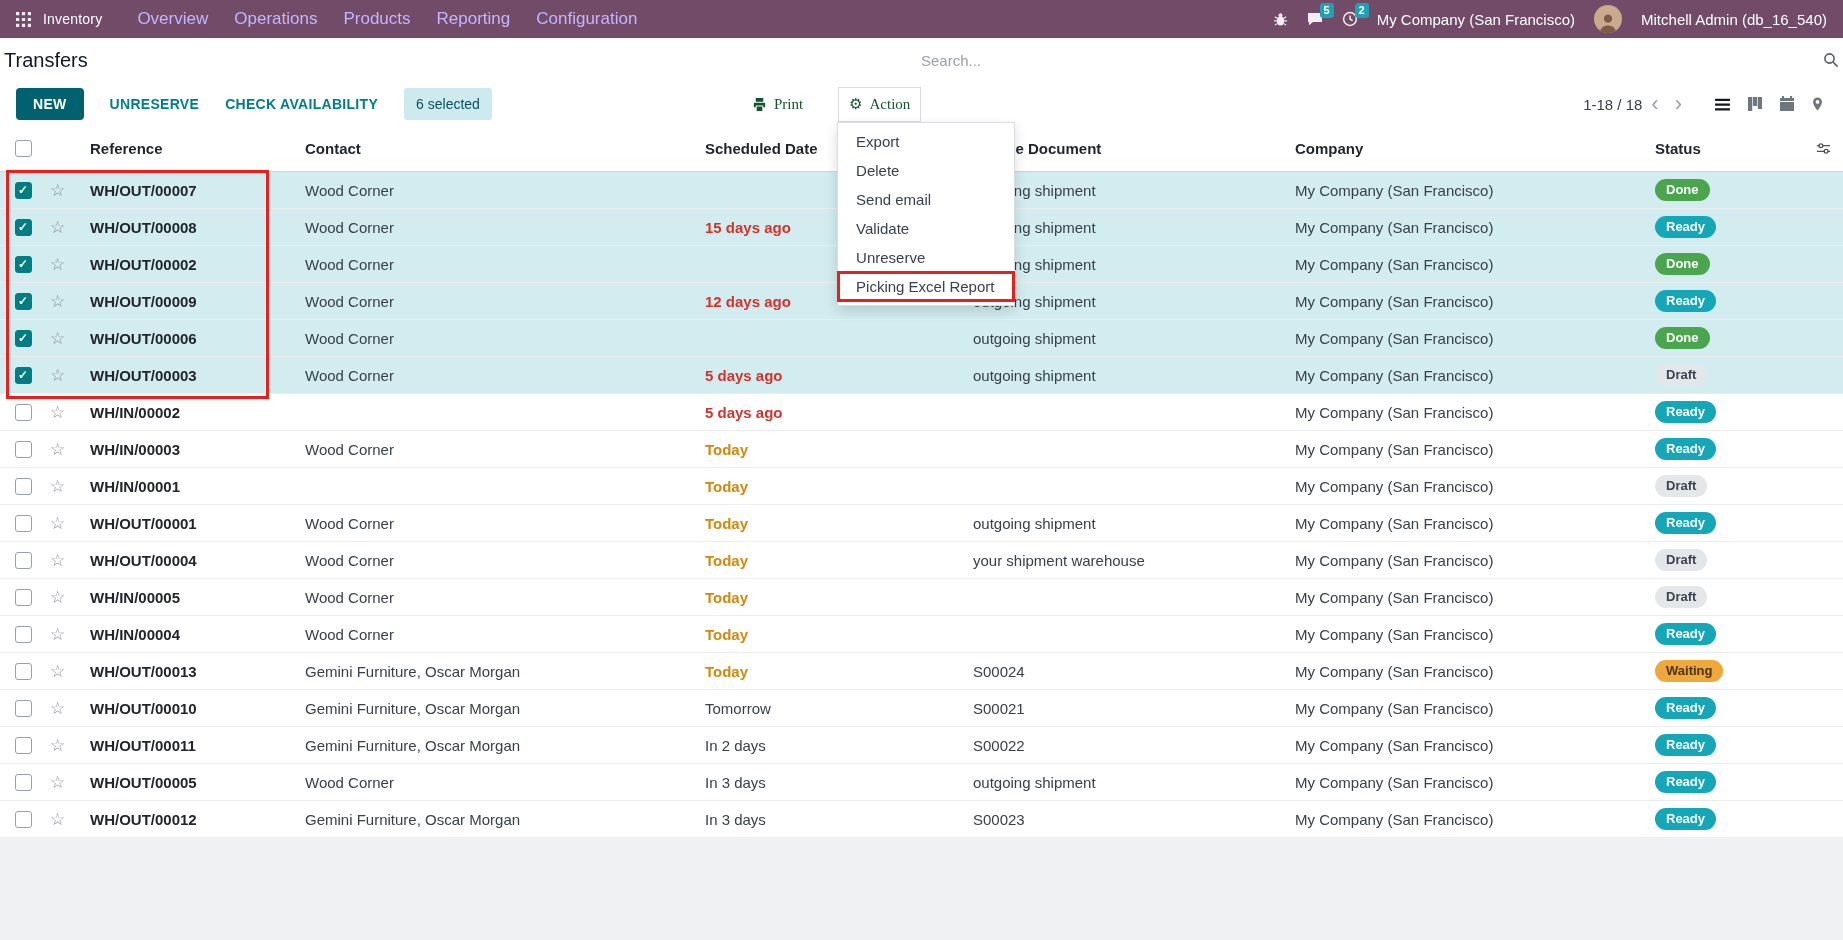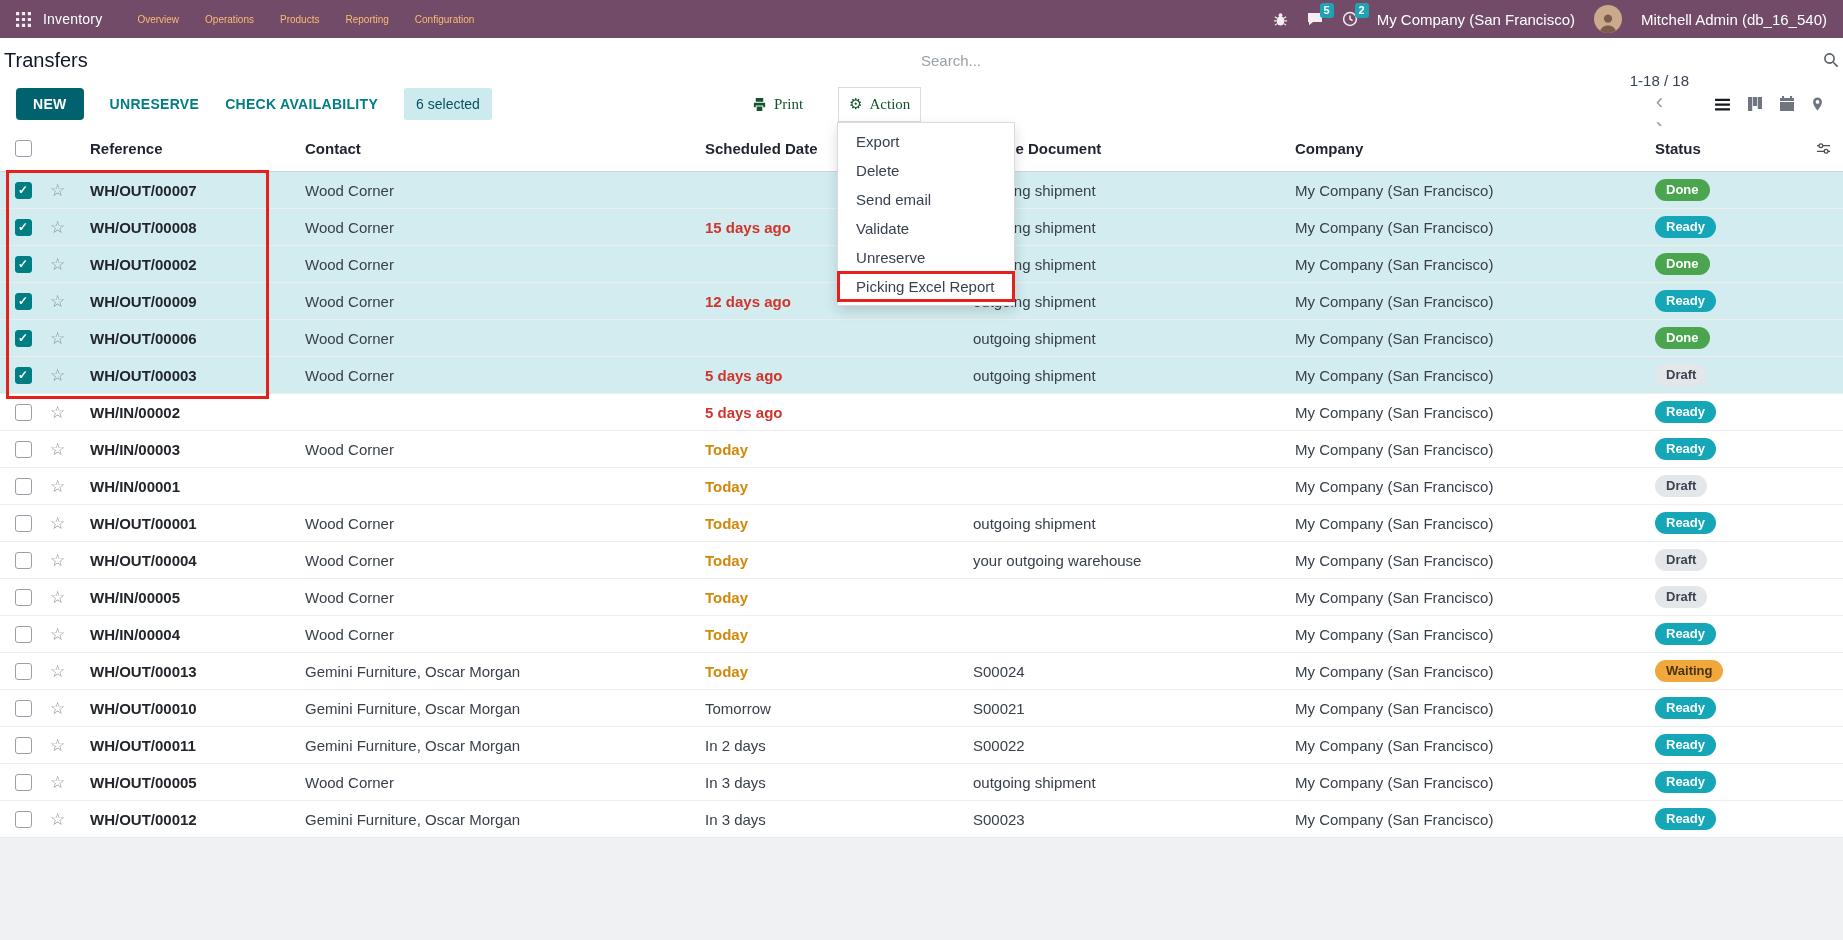--- a/index.html
+++ b/index.html
@@ -12,21 +12,21 @@
   
   .navbar {
     height:38px; flex:0 0 38px;
     background:var(--navbar-bg,#714B67);
     color:#fff; display:flex; align-items:center;
     padding:0 16px; gap:2px;
   }
   .nav-left { display:flex; align-items:center; gap:12px; margin-right:20px; }
   .app-name { font-size:14px; font-weight:500; letter-spacing:.2px; }
   .nav-items { display:flex; align-items:center; }
-  .nav-item { color:#fdba74; font-size:10px; padding:9px 13px; cursor:pointer;text-align:center; }
+  .nav-item { color:#c4b5fd; font-size:17px; padding:9px 13px; cursor:pointer;text-align:center; }
   .systray { margin-left:auto; display:flex; align-items:center; gap:19px; }
   .tray-icon { position:relative; color:#f3ecf2; display:flex; align-items:center; cursor:pointer; }
   .count-badge {
     position:absolute; top:-8px; right:-11px;
     background:var(--badge-count-bg,#1fa2b4); color:#fff;
     font-size:11px; font-weight:700; border-radius:3px; padding:1px 4px; line-height:1.2;
   }
   .company-name, .user-name { font-size:15px; color:#fff; white-space:nowrap; }
   .avatar { width:28px; height:28px; border-radius:50%; background:#caa98c; overflow:hidden;
             display:flex; align-items:flex-end; justify-content:center; cursor:pointer; }
@@ -51,21 +51,21 @@
     font-size:14px; padding:8px 12px; border-radius:3px; white-space:nowrap;
   }
   .group-print { margin-left:250px; display:flex; align-items:center; gap:26px; }
   .tool-btn {
     display:flex; align-items:center; gap:7px; background:none; border:none; font-family:Liberation Serif, serif;
     font-size:15px; color:#14532d; padding:8px 10px; cursor:pointer; white-space:nowrap;
   }
   .action-wrap { position:relative; }
   .action-btn.open { outline:1px solid #d9dbe0; background:#fff; }
   .group-filters { margin-left:34px; display:flex; align-items:center; gap:12px; }
-  .pager { margin-left:auto; display:flex; align-items:center; gap:2px; font-size:15px; color:#374151;flex-direction:column; }
+  .pager { margin-left:auto; display:flex; align-items:center; gap:2px; font-size:15px; color:#374151; }
   .chev { color:#9aa0a8; font-size:22px; line-height:1; padding:0 7px; cursor:pointer; }
   .switcher { display:flex; align-items:center; gap:10px; margin-left:22px; }
   .sw { color:#6f7680; padding:4px 3px; display:flex; cursor:pointer; }
   .sw.active { color:#15191f; }
   
   .dropdown {
     position:absolute; top:calc(100% + 1px); left:-2px; width:178px; z-index:30;
     background:#fff; border:1px solid #d9dbe0; box-shadow:0 5px 12px rgba(0,0,0,.14); padding:4px 0;
   }
   .dd-item { padding:6px 18px; font-size:15px; color:#374151; cursor:pointer; white-space:nowrap; }
@@ -442,21 +442,21 @@
   <div class="grid-row tr">
     <div class="td" style="display:flex; justify-content:center;">
       <span class="cb"></span>
     </div>
     <div class="td" style="padding:0 4px;">
       <span class="star">☆</span>
     </div>
     <div class="td col-ref">WH/OUT/00004</div>
     <div class="td col-contact">Wood Corner</div>
     <div class="td col-sched today">Today</div>
-    <div class="td col-source">your outgoing warehouse</div>
+    <div class="td col-source">your shipment warehouse</div>
     <div class="td col-company">My Company (San Francisco)</div>
     <div class="td">
       <span class="badge st-draft">Draft</span>
     </div>
     <div class="td"></div>
   </div>
 
   <div class="grid-row tr">
     <div class="td" style="display:flex; justify-content:center;">
       <span class="cb"></span>

